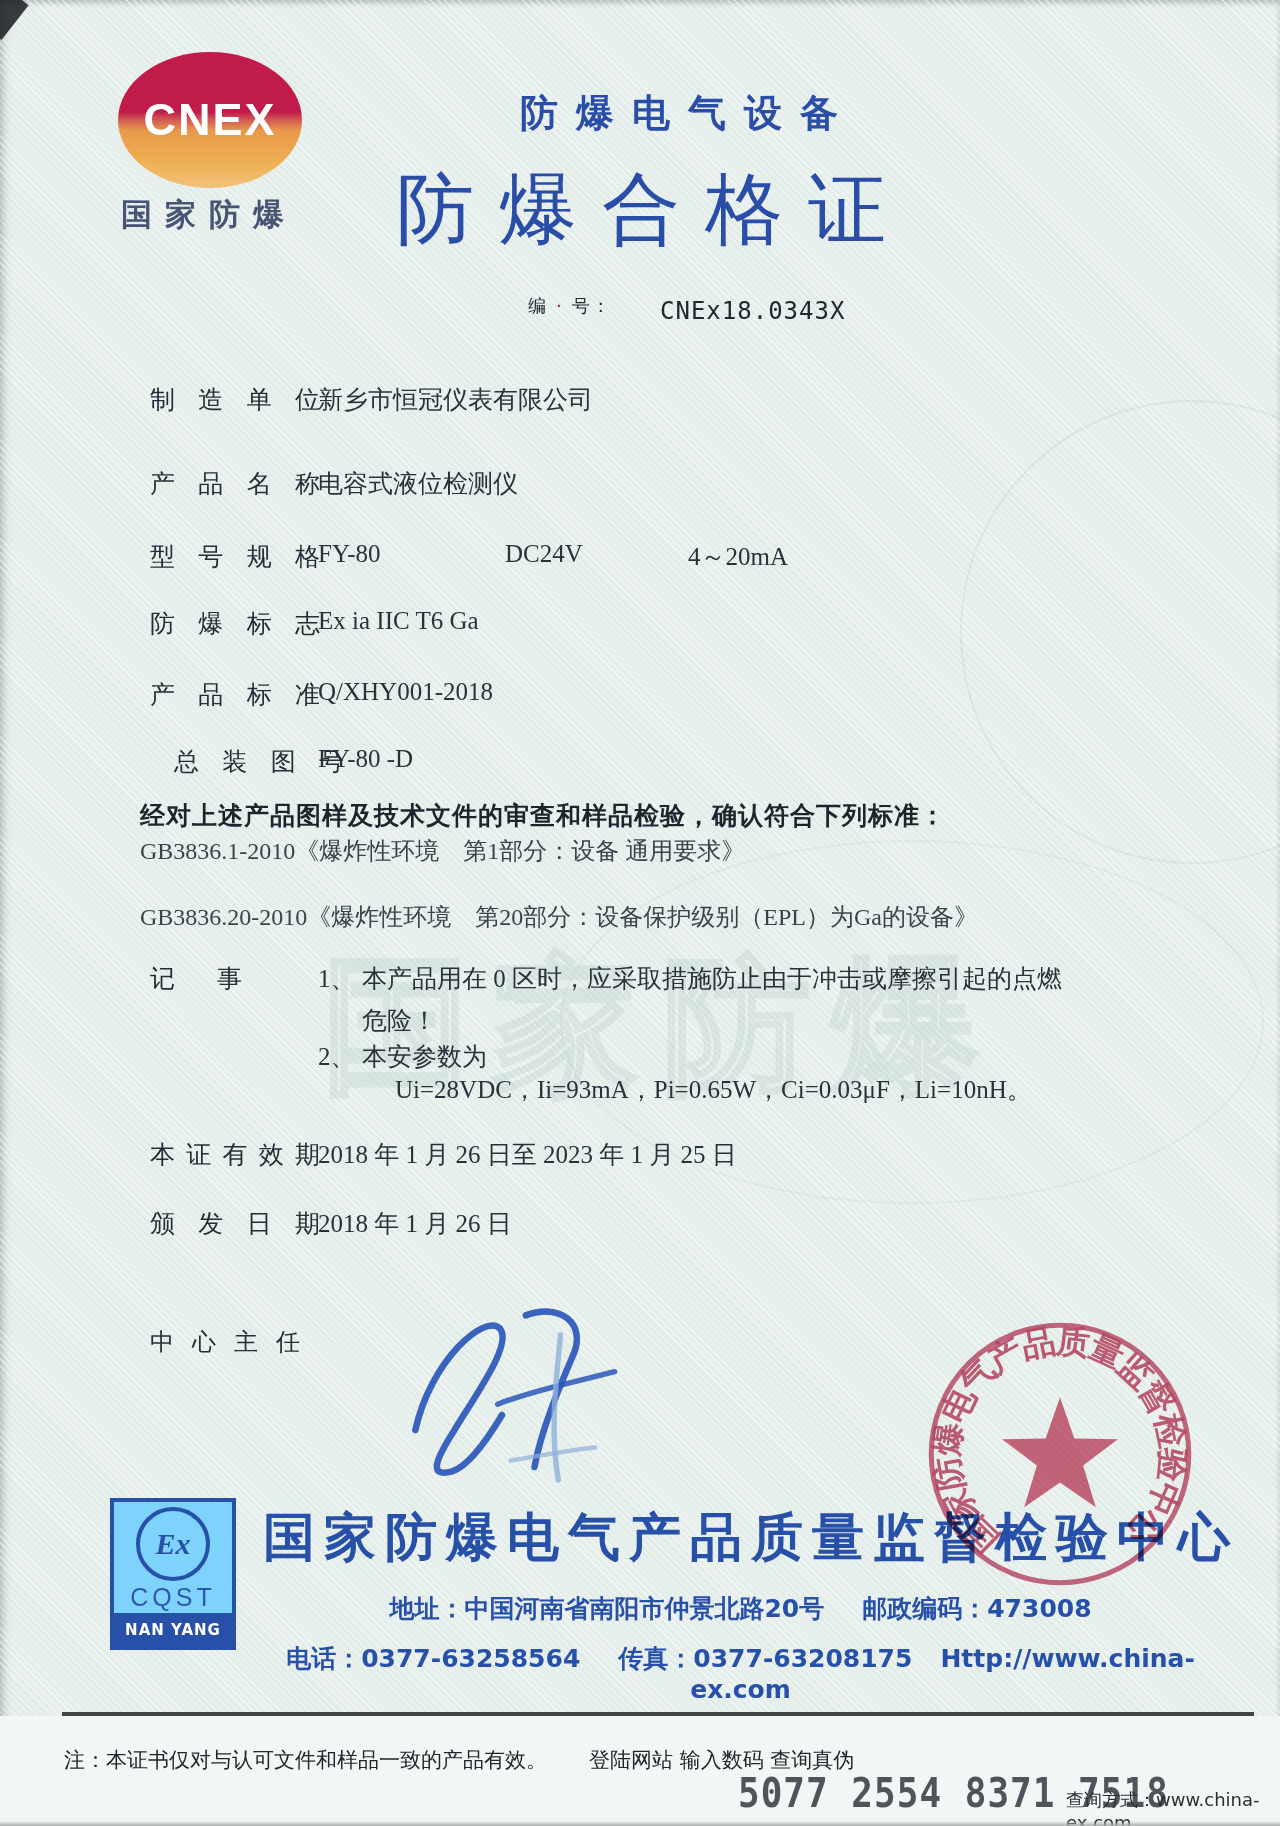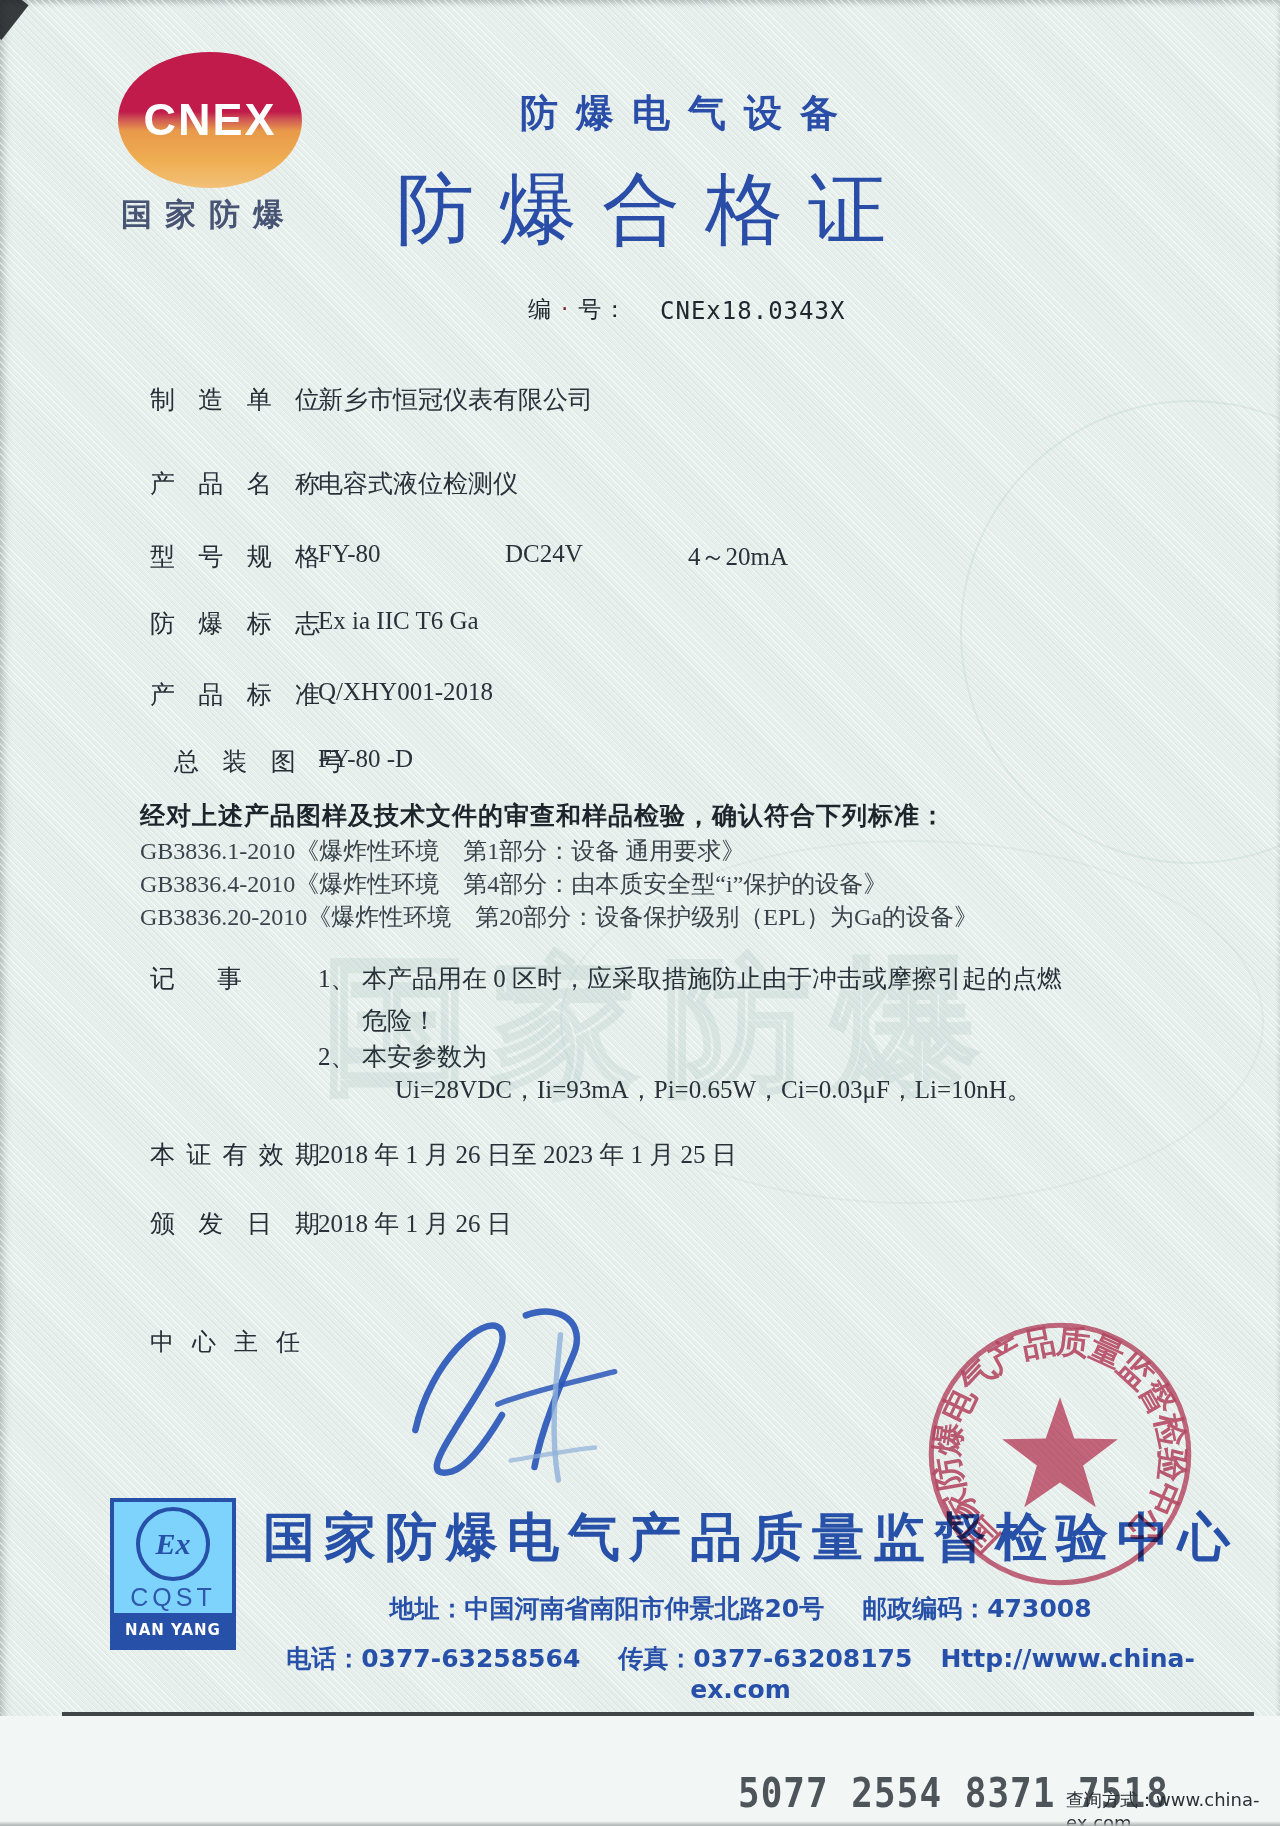--- a/index.html
+++ b/index.html
@@ -20,21 +20,21 @@
   
   .cnex-oval{left:118px;top:52px;width:184px;height:136px;border-radius:50%;
      background:linear-gradient(180deg,#c01b4b 0%,#c01b4b 44%,#d25b54 50%,#e89a4a 58%,#efae52 80%,#f2c178 100%);
      display:flex;align-items:center;justify-content:center;}
   .cnex-text{color:#ffffff;font-weight:bold;font-size:45px;letter-spacing:2px;font-family:"Liberation Sans","DejaVu Sans",sans-serif;}
   .cnex-caption{left:121px;top:194px;width:200px;font-size:31px;letter-spacing:13px;color:#485473;font-weight:600;}
 
   
   .category{left:520px;top:88px;font-size:38px;letter-spacing:18px;font-weight:bold;color:#2a4da8;}
   .main-title{left:396px;top:158px;font-size:78px;letter-spacing:25px;font-weight:normal;color:#2a4da8;}
-  .serial-row{left:528px;top:294px;font-size:23px;color:#20272e;letter-spacing:2px;}
+  .serial-row{left:528px;top:294px;font-size:18px;color:#20272e;letter-spacing:2px;}
   .serial-dot{color:#7e2430;margin:0 8px;}
   .serial-value{left:660px;top:297px;font-size:24px;color:#20272e;font-family:"DejaVu Sans Mono","Liberation Mono",monospace;letter-spacing:1px;}
 
   
   .flabel{left:150px;width:170px;font-size:25px;color:#252e36;text-align:justify;text-align-last:justify;}
   .fvalue{left:318px;font-size:25px;color:#29323a;font-family:"Liberation Serif","DejaVu Serif",serif;white-space:pre;}
   .intro{left:140px;top:799px;font-size:25px;font-weight:600;color:#1d252c;letter-spacing:1px;}
   .gbline{left:140px;font-size:24px;color:#39434b;font-family:"Liberation Serif","DejaVu Serif",serif;}
 
   .note-label{left:150px;top:962px;width:92px;font-size:25px;text-align:justify;text-align-last:justify;color:#252e36;}
@@ -107,21 +107,20 @@
   <div class="abs z2 fvalue" style="top:607px;">Ex ia IIC T6 Ga</div>
 
   <div class="abs z2 flabel" style="top:678px;">产品标准</div>
   <div class="abs z2 fvalue" style="top:678px;">Q/XHY001-2018</div>
 
   <div class="abs z2 flabel" style="top:745px;margin-left:24px;">总装图号</div>
   <div class="abs z2 fvalue" style="top:745px;">FY-80 -D</div>
 
   <div class="abs z2 intro">经对上述产品图样及技术文件的审查和样品检验，确认符合下列标准：</div>
   <div class="abs z2 gbline" style="top:835px;">GB3836.1-2010《爆炸性环境　第1部分：设备 通用要求》</div>
-  <div class="abs z2 gbline" style="top:868px;">GB3836.4-2010《爆炸性环境　第4部分：由本质安全型“i”保护的设备》</div>
   <div class="abs z2 gbline" style="top:901px;">GB3836.20-2010《爆炸性环境　第20部分：设备保护级别（EPL）为Ga的设备》</div>
 
   <div class="abs z2 note-label">记事</div>
   <div class="abs z2 note-num" style="left:318px;top:962px;">1、</div>
   <div class="abs z2 note-text" style="left:362px;top:962px;">本产品用在 0 区时，应采取措施防止由于冲击或摩擦引起的点燃</div>
   <div class="abs z2 note-text" style="left:362px;top:1004px;">危险！</div>
   <div class="abs z2 note-num" style="left:318px;top:1040px;">2、</div>
   <div class="abs z2 note-text" style="left:362px;top:1040px;">本安参数为</div>
   <div class="abs z2 note-text" style="left:395px;top:1073px;">Ui=28VDC，Ii=93mA，Pi=0.65W，Ci=0.03μF，Li=10nH。</div>
 
@@ -160,19 +159,22 @@
     </defs>
     <circle cx="140" cy="146" r="127" fill="none" stroke="#c64a68" stroke-width="5" opacity="0.82"></circle>
     <text class="stamp-ring-text">
       <textPath href="#stampArc" startOffset="0" textLength="498">国家防爆电气产品质量监督检验中心</textPath>
     </text>
     <polygon points="140,90 154.1,130.6 197,131.5 162.8,157.4 175.3,198.5 140,174 104.7,198.5 117.2,157.4 83,131.5 125.9,130.6" fill="#cb4f6c" opacity="0.85"></polygon>
   </svg>
 
   <div class="abs z2 rule"></div>
   <div class="abs z1 footer-band"></div>
+  <div class="abs z2 footer-note">
+    <span>注：本证书仅对与认可文件和样品一致的产品有效。</span><span class="gap"></span><span>登陆网站 输入数码 查询真伪</span>
+  </div>
   <div class="abs z2 footer-code">5077 2554 8371 7518</div>
   <div class="abs z2 footer-query">
     <span>查询方式：</span><span>www.china-ex.com</span>
   </div>
 
   <div class="abs bottom-edge"></div>
 </div>
 
 </body></html>

